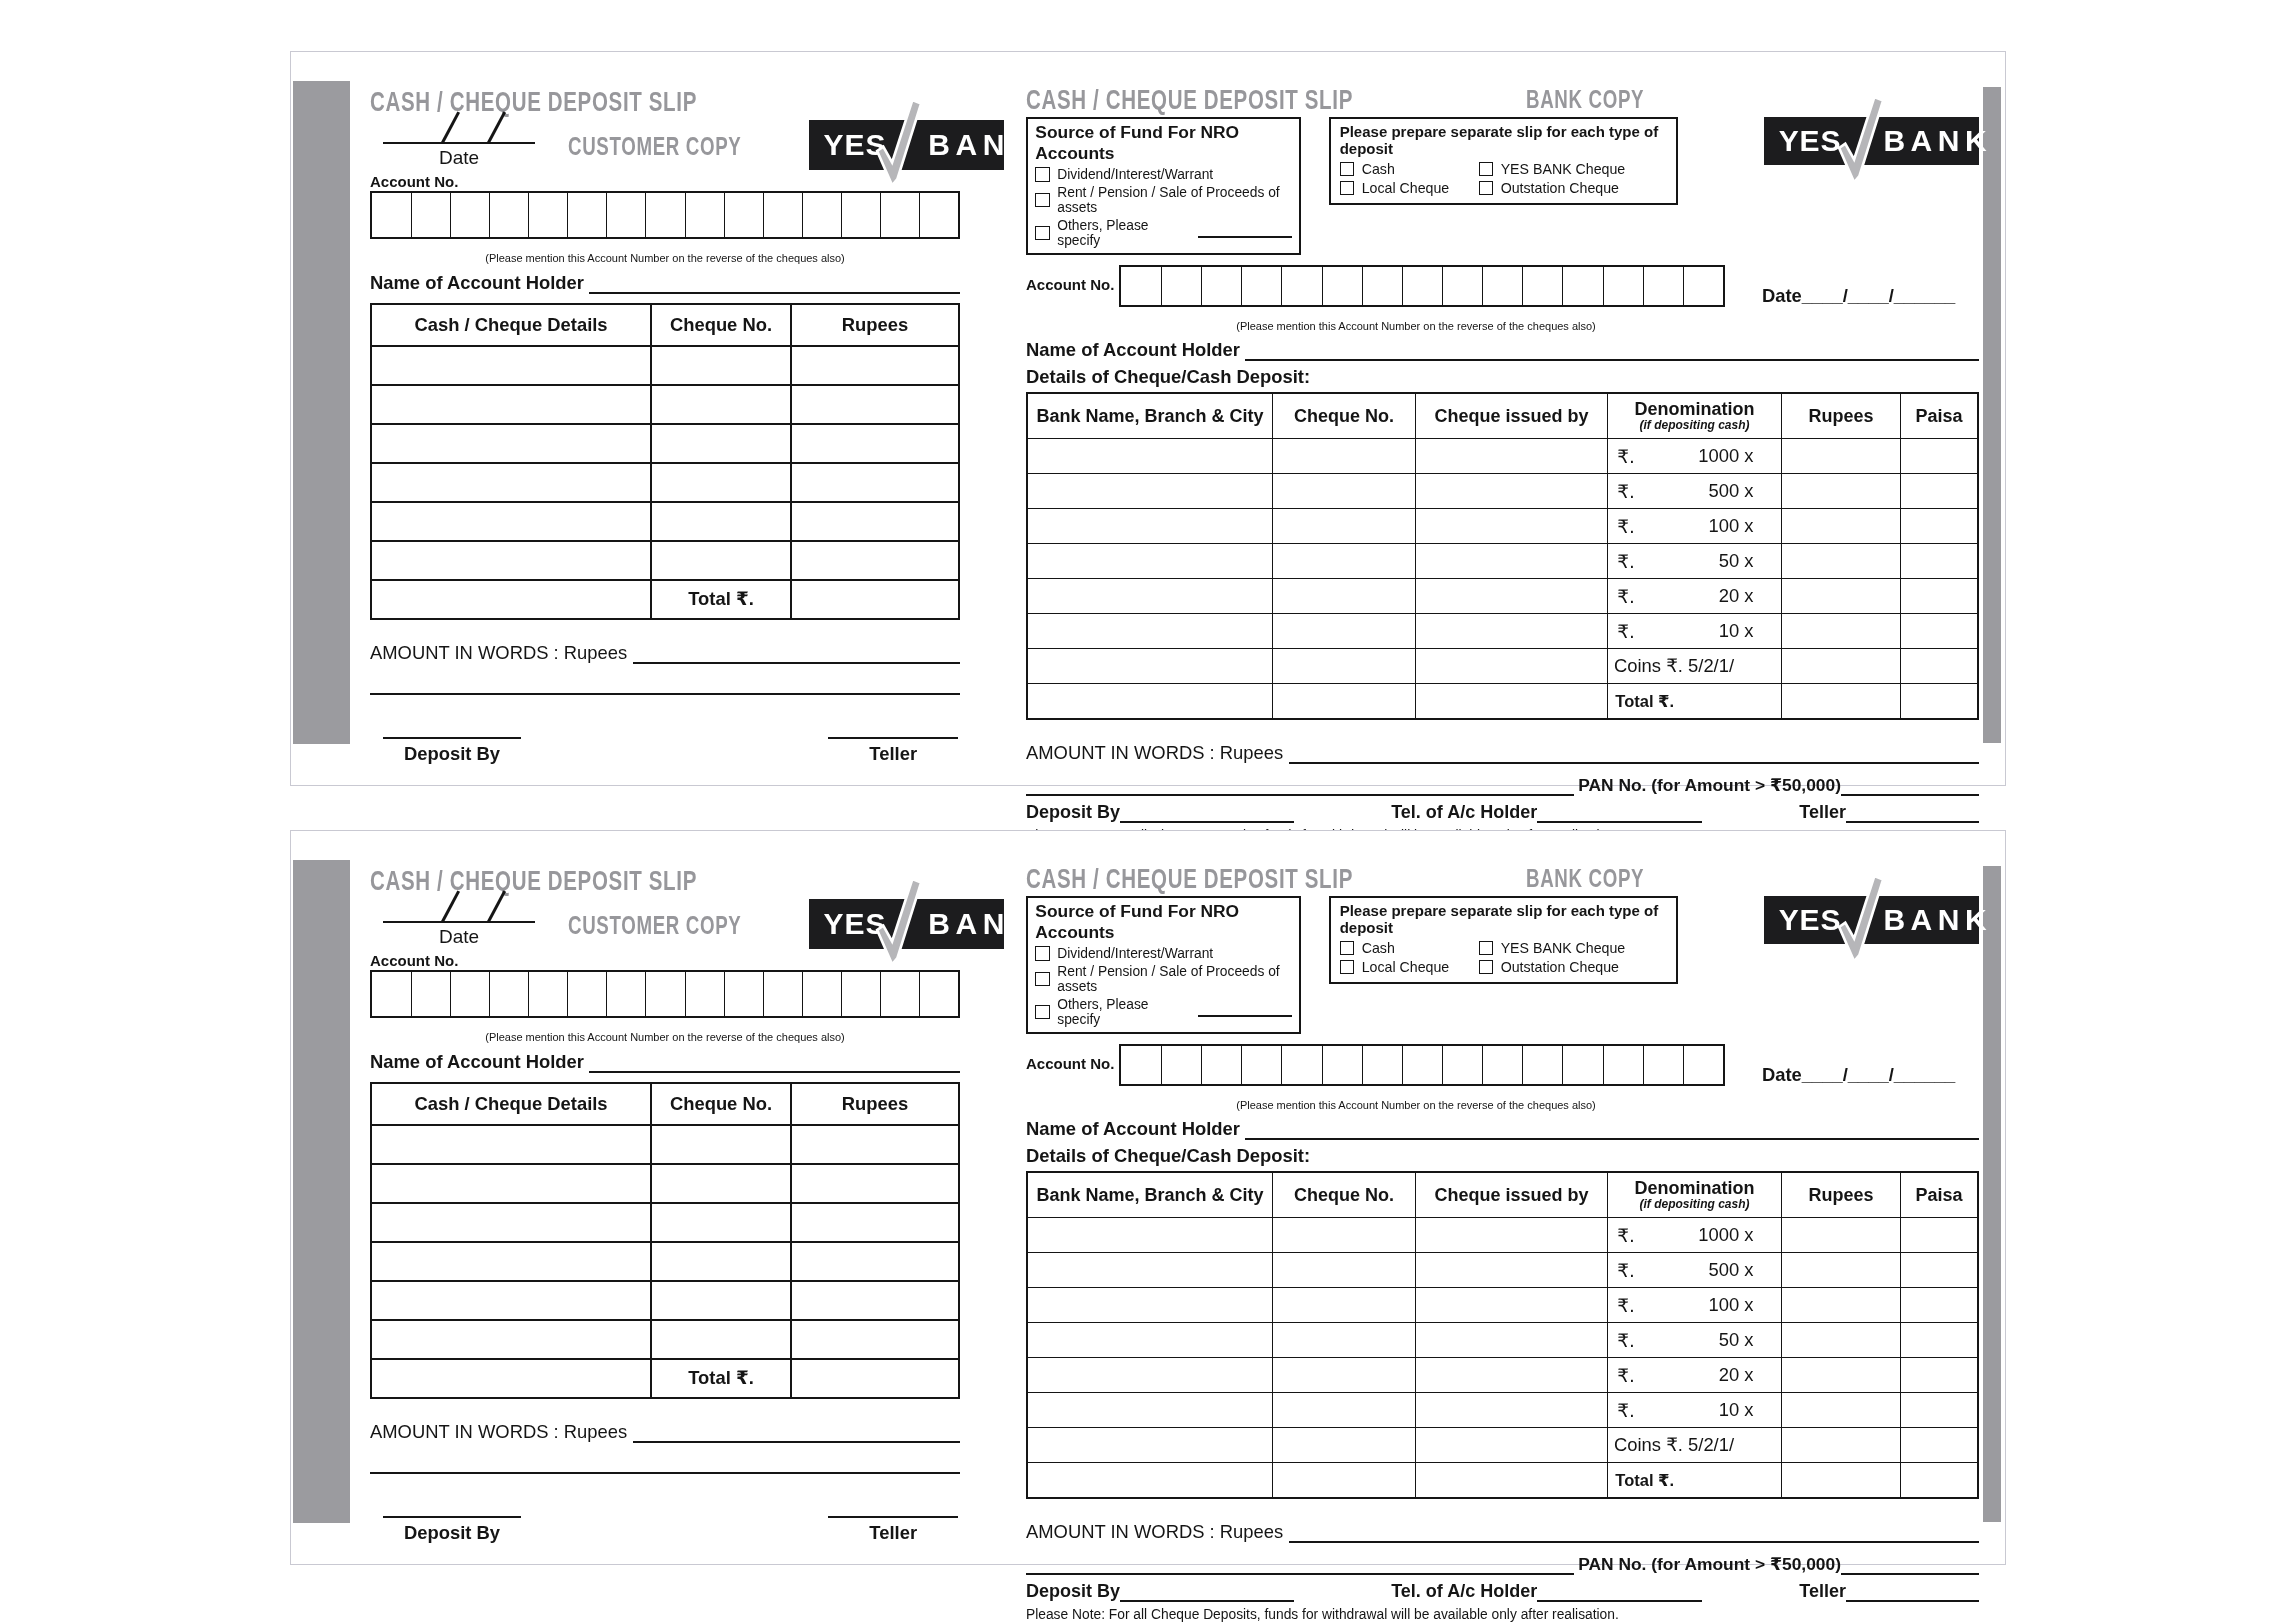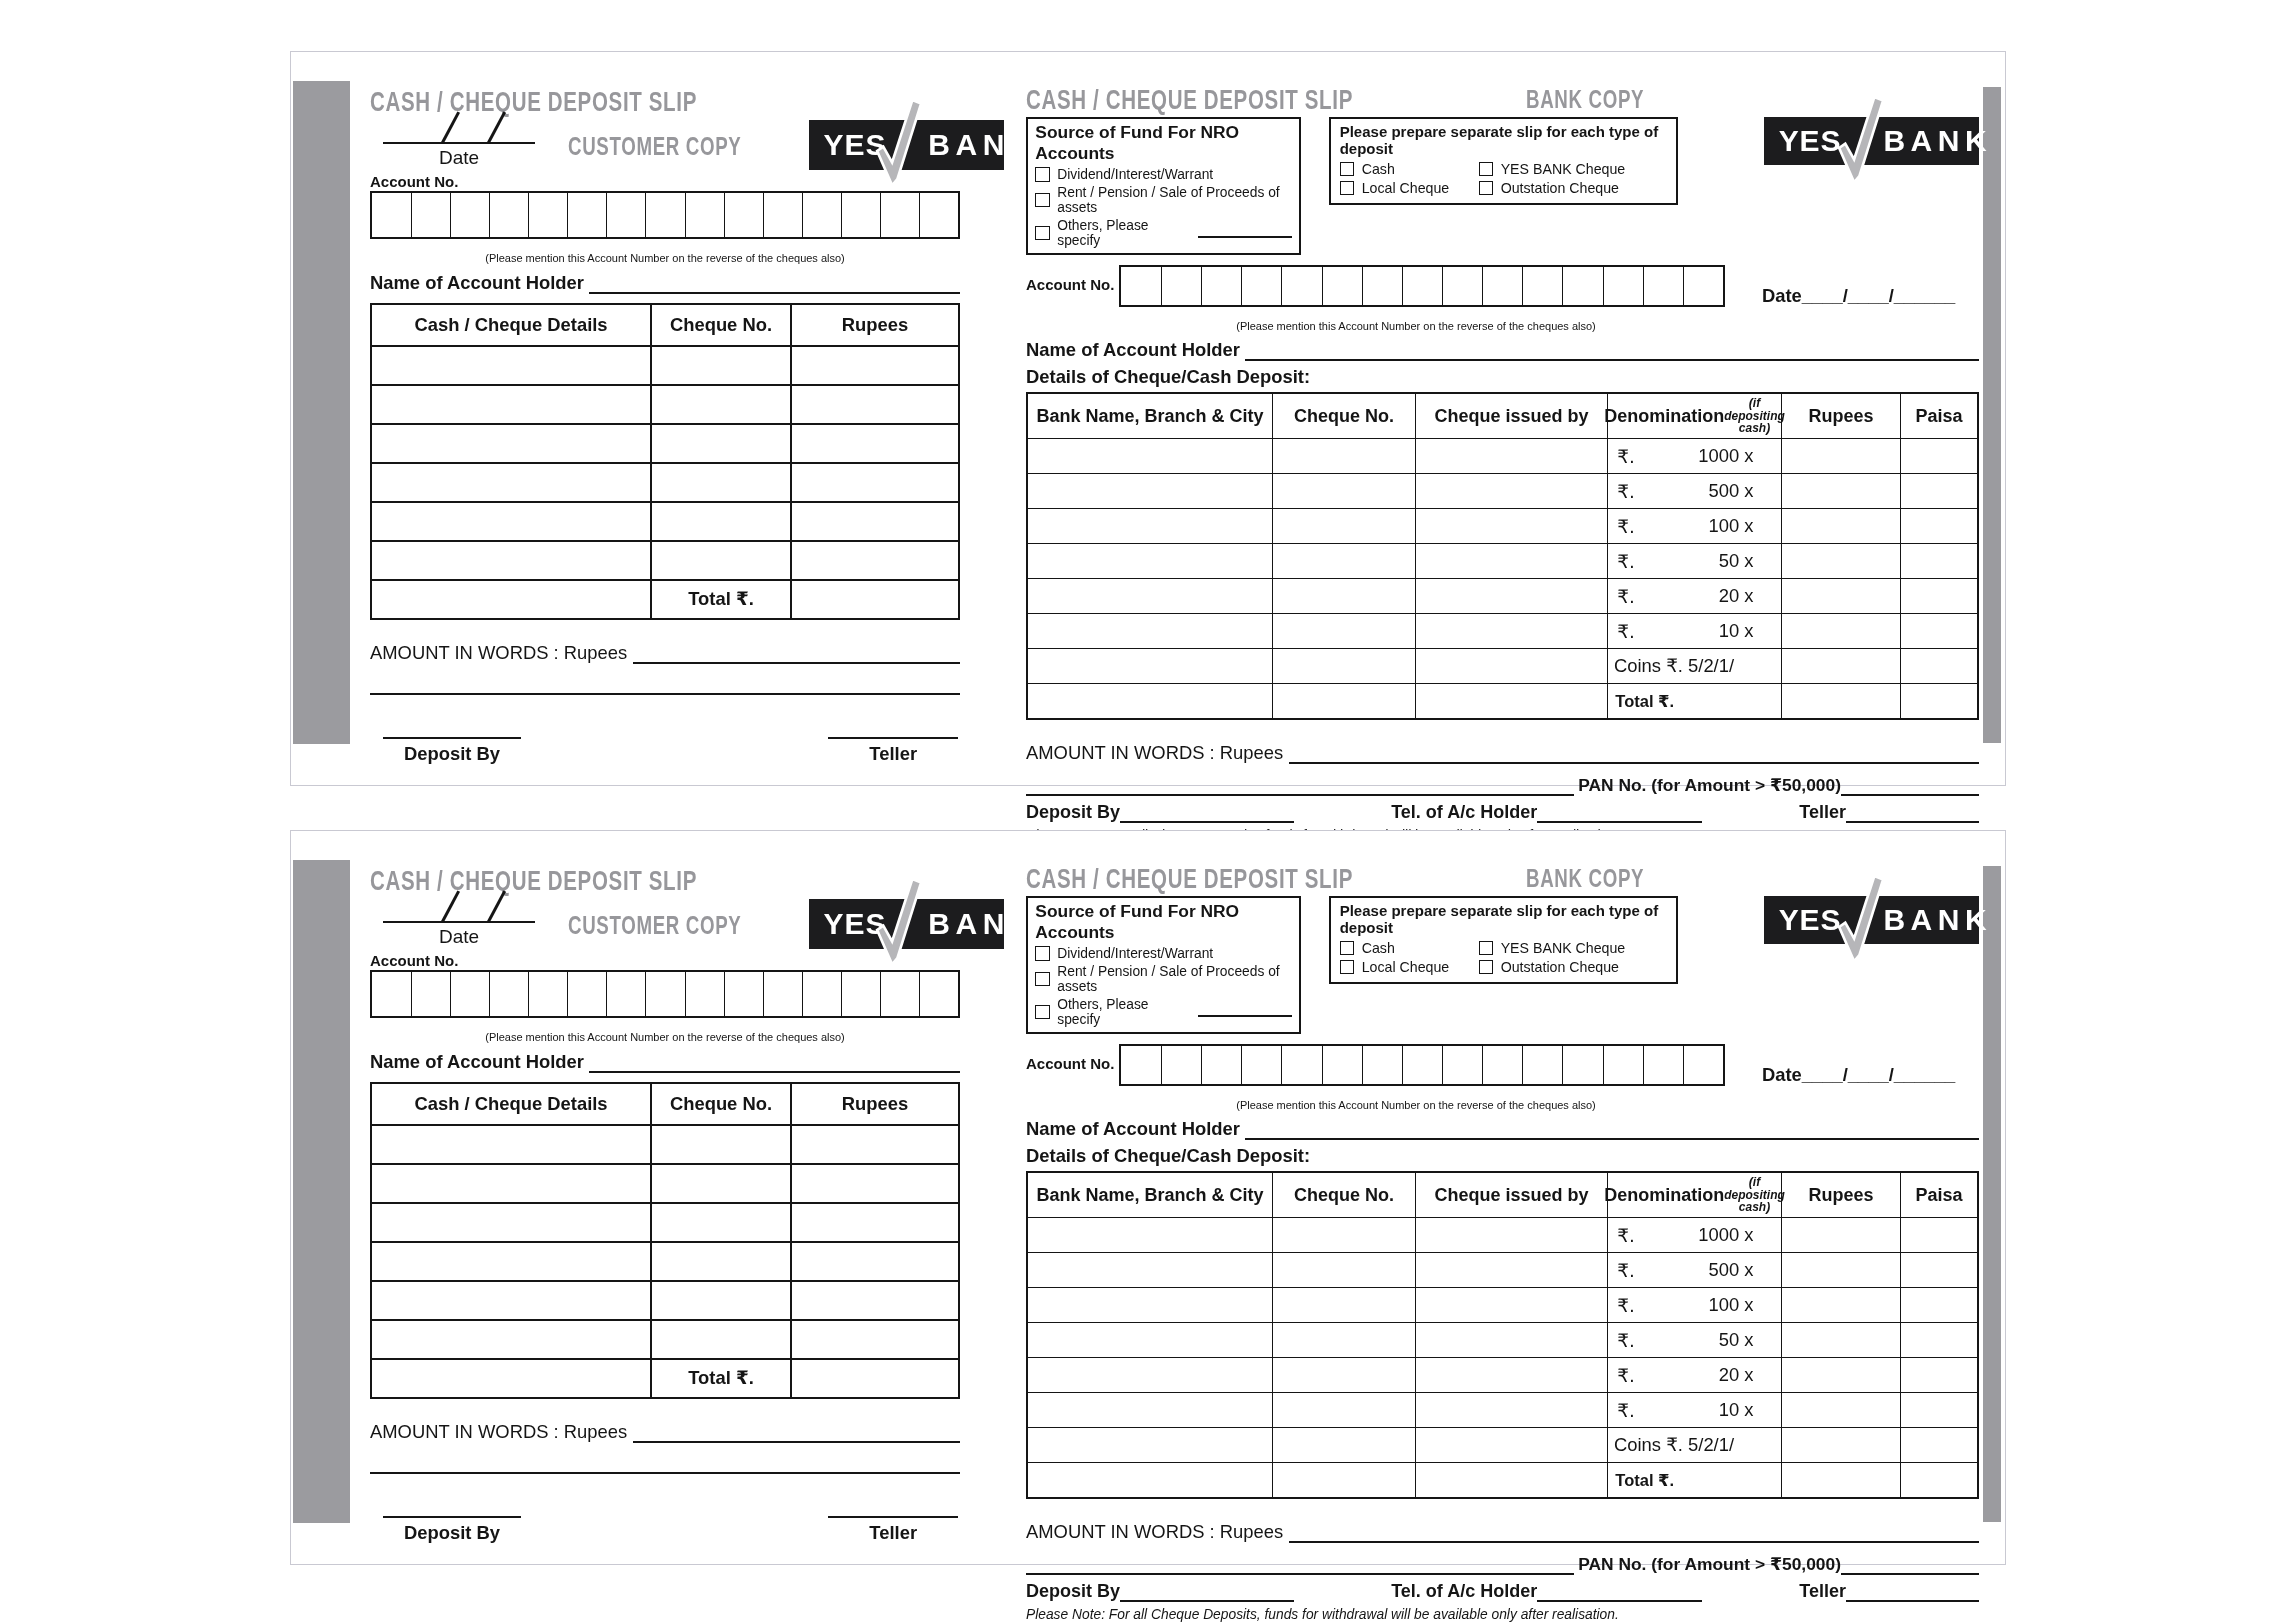--- a/index.html
+++ b/index.html
@@ -106,35 +106,35 @@
   .b-date{margin-left:37px;align-self:flex-end;font-size:18.4px;font-weight:700;white-space:nowrap;}
   .b-note{width:707px;padding-left:73px;}
   .b-details{font-weight:700;font-size:18.4px;margin-top:5.5px;}
   .b-table{border:2.8px solid var(--ink);margin-top:3.7px;}
   .bt-row{display:flex;height:35px;border-top:1.8px solid var(--ink);}
   .bt-row.hdr{height:44px;border-top:none;}
   .bt-row>div{border-left:1.8px solid var(--ink);display:flex;align-items:center;}
   .bt-row>div:first-child{border-left:none;}
   .bt-c1{width:244px;}.bt-c2{width:143px;}.bt-c3{width:192px;}.bt-c4{width:174px;}.bt-c5{width:119px;}.bt-c6{flex:1;}
   .bt-row.hdr>div{justify-content:center;font-weight:700;font-size:18px;text-align:center;}
-  .denomhead{justify-content:center;line-height:1.05;}
+  .denomhead{flex-direction:column;justify-content:center;line-height:1.05;}
   .denomhead .sub{font-weight:700;font-style:italic;font-size:12px;}
   .denomcell{justify-content:space-between;padding:0 27.5px 0 9.2px;font-size:18.4px;}
   .rupee{font-family:"DejaVu Sans",sans-serif;}
   .coinscell{padding-left:6px;font-size:18.4px;white-space:nowrap;}
   .totalcell{padding-left:7.3px;font-size:16.5px;font-weight:700;white-space:nowrap;}
   .b-pan{display:flex;align-items:flex-end;margin-top:11px;font-size:17.4px;font-weight:700;white-space:nowrap;}
   .b-pan .ul{border-bottom:2.3px solid var(--ink);height:20px;}
   .b-pan .ul.l{flex:1;margin-right:3.7px;}
   .b-pan .ul.r{width:138px;}
   .b-foot{display:flex;align-items:flex-end;margin-top:6.4px;font-size:18px;font-weight:700;white-space:nowrap;}
   .b-foot .fl{border-bottom:2.3px solid var(--ink);height:18.4px;}
   .b-foot .w1{width:174px;}.b-foot .w2{width:165px;}.b-foot .w3{width:133px;}
   .b-foot .sp{flex:1;}
-  .b-pnote{font-style:italic;font-size:13.8px;margin-top:5px;}
+  .b-pnote{font-size:13.8px;margin-top:5px;}
 </style>
 </head>
 <body>
 
 <div class="page">
 
   <section class="slip first">
     <div class="strip-l"></div>
     <div class="strip-r"></div>
 

